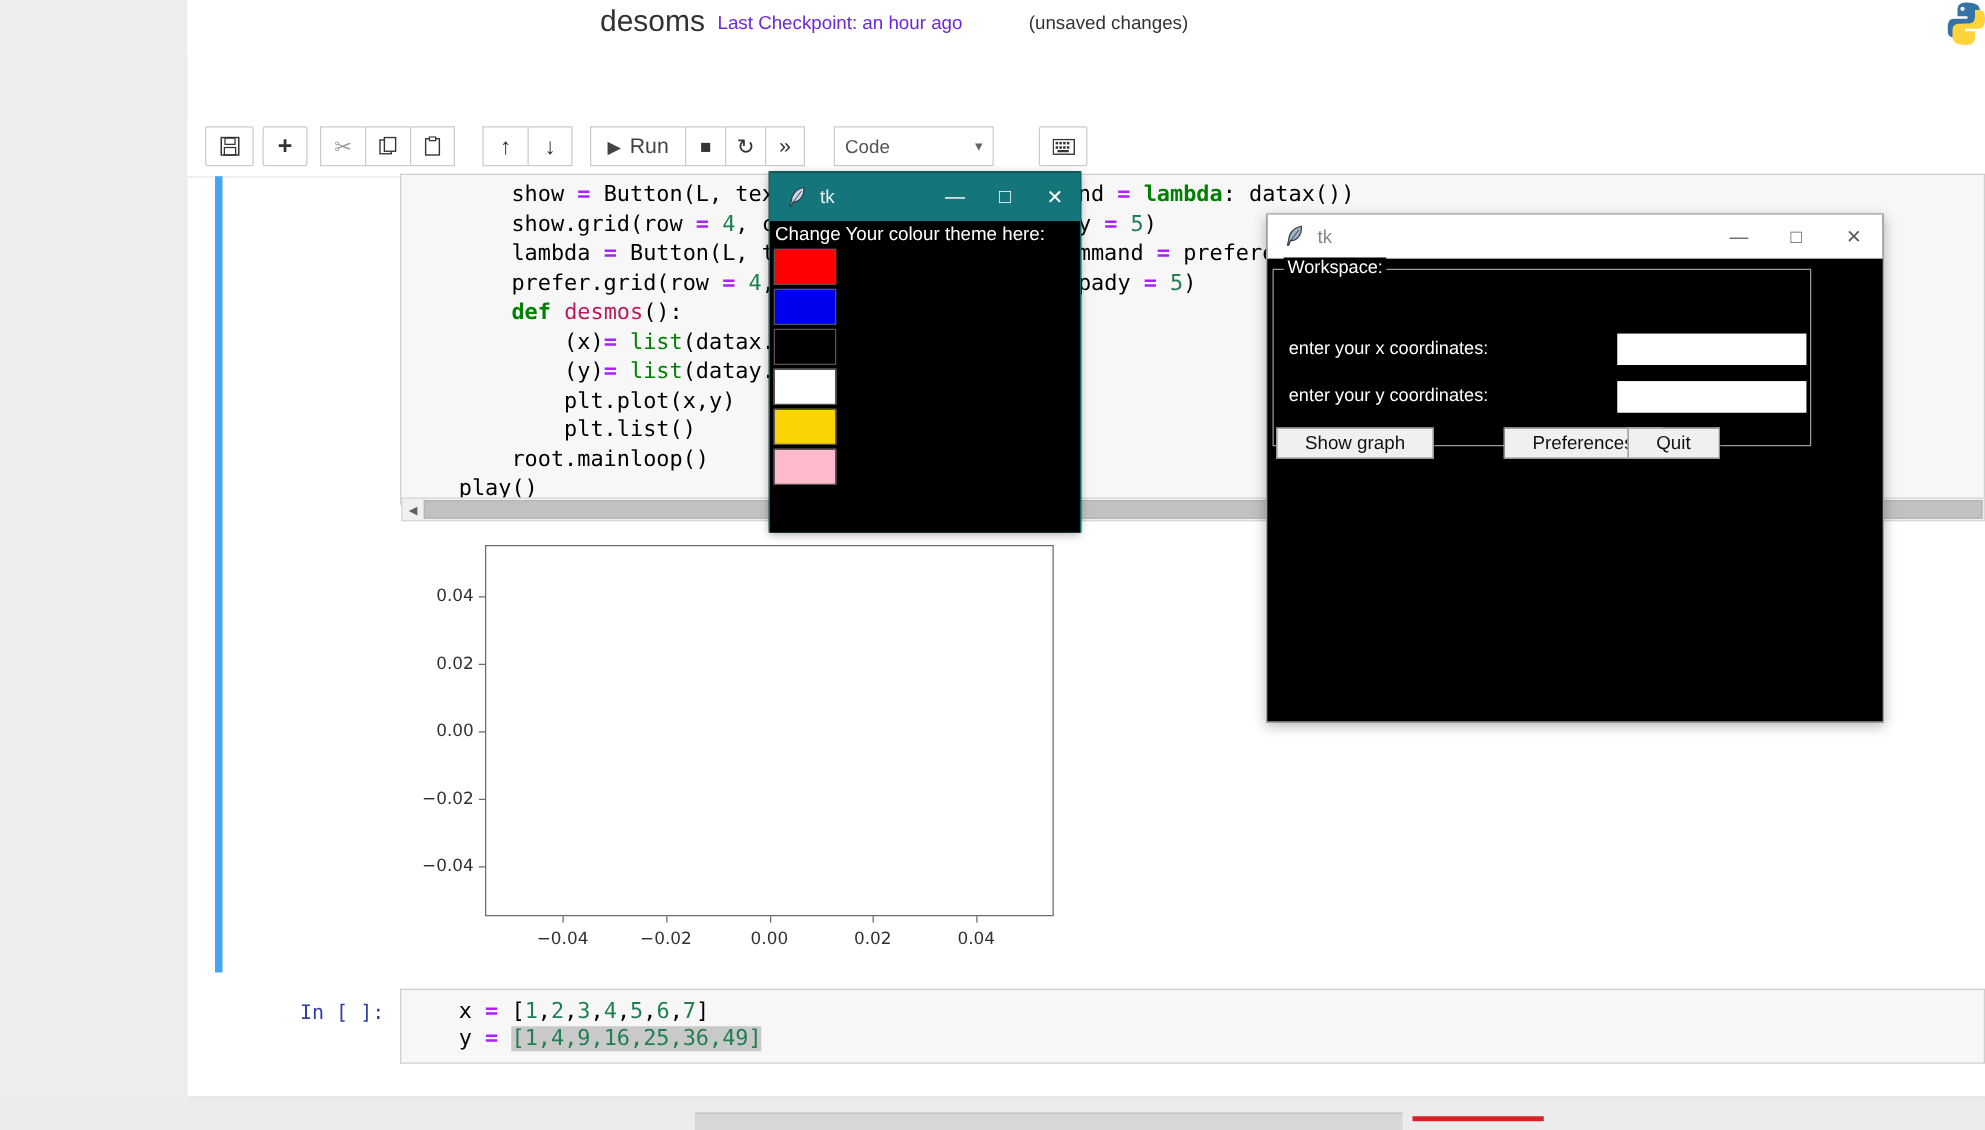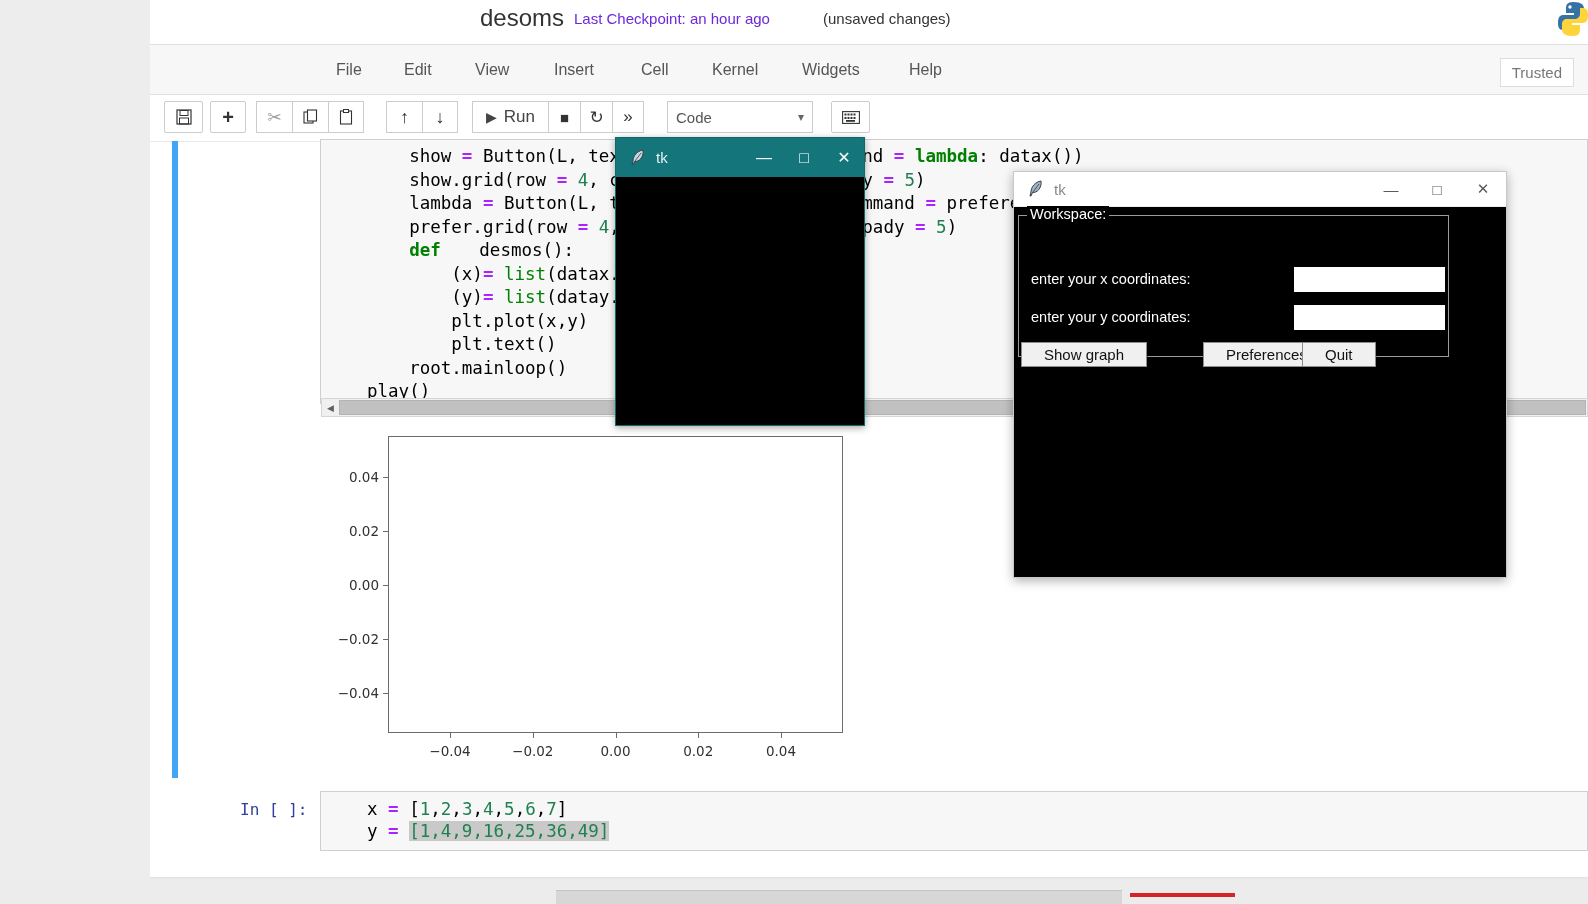--- a/index.html
+++ b/index.html
@@ -76,21 +76,21 @@
     border-bottom: 1px solid #e8e8e8;
   }
   .tb-btn {
     position: absolute; top: 5px; height: 32px;
     background: #ffffff; border: 1px solid #cccccc;
     display: flex; align-items: center; justify-content: center;
     color: #333333; font-size: 16px; cursor: pointer;
   }
   .tb-group { border-radius: 2px; }
   .tb-select {
-    position: absolute; top: 5px; height: 32px; width: 146px;
+    position: absolute; top: 5px; height: 32px; width: 128px;
     background: #ffffff; border: 1px solid #cccccc;
     display: flex; align-items: center; padding: 0 8px;
     font-size: 15px; color: #555555; cursor: pointer;
   }
   .tb-select .chev { margin-left: auto; font-size: 12px; color: #666; }
 
   
   .cell-selbar {
     position: absolute; left: 172px; width: 6px;
     background: #42a5f5;
@@ -121,21 +121,21 @@
     display: flex; align-items: center; justify-content: center;
     font-size: 9px; color: #606060;
   }
   .hscroll-thumb {
     height: 15px; background: #c1c1c1; border: 1px solid #b4b4b4;
     flex: 1; margin-right: 1px;
   }
 
   
   .k  { color: #008000; font-weight: bold; }   
-  .fn { color: #000000; margin-left: 28px; }                      
+  .fn { color: #be185d; }                      
   .op { color: #aa22ff; font-weight: bold; }   
   .nb { color: #008000; }                      
   .num{ color: #208050; }                      
   .plain { color: #000000; }
 
   
   .mpl-fig {
     position: absolute; left: 325px; top: 425px;
     width: 560px; height: 345px;
     background: #ffffff;
@@ -295,31 +295,20 @@
       <svg width="30" height="38" viewBox="0 0 30 38">
         <path d="M15 2 C9 2 8 5 8 9 l0 4 l8 0 l0 2 l-11 0 c-4 0 -5 4 -5 8 c0 4 1 7 5 7 l3 0 l0 -5
                  c0 -4 2 -6 6 -6 l7 0 c3 0 5 -2 5 -5 l0 -5 C26 5 24 2 15 2 z" fill="#3572A5"></path>
         <circle cx="12" cy="7" r="1.7" fill="#ffffff"></circle>
         <path d="M15 36 c6 0 7 -3 7 -7 l0 -4 l-8 0 l0 -2 l11 0 c4 0 5 -4 5 -8 c0 -4 -1 -7 -5 -7
                  l-3 0 l0 5 c0 4 -2 6 -6 6 l-7 0 c-3 0 -5 2 -5 5 l0 5 C4 33 6 36 15 36 z" fill="#ffd43b"></path>
       </svg>
     </div>
   </div>
 
-  <div class="jp-menubar">
-    <div class="menu-item" style="left:180px">File</div>
-    <div class="menu-item" style="left:248px">Edit</div>
-    <div class="menu-item" style="left:319px">View</div>
-    <div class="menu-item" style="left:398px">Insert</div>
-    <div class="menu-item" style="left:485px">Cell</div>
-    <div class="menu-item" style="left:556px">Kernel</div>
-    <div class="menu-item" style="left:646px">Widgets</div>
-    <div class="menu-item" style="left:753px">Help</div>
-    <div class="trusted-badge">Trusted</div>
-  </div>
 
   <div class="jp-toolbar">
     <div class="tb-btn tb-group" style="left:14px;width:39px">
       <svg width="16" height="16" viewBox="0 0 16 16">
         <rect x="1" y="1" width="14" height="14" fill="none" stroke="#333" stroke-width="1.2"></rect>
         <rect x="4" y="1.5" width="8" height="5" fill="none" stroke="#333" stroke-width="1"></rect>
         <rect x="3.5" y="9" width="9" height="6" fill="none" stroke="#333" stroke-width="1"></rect>
       </svg>
     </div>
     <div class="tb-btn tb-group" style="left:60px;width:36px;font-size:20px;font-weight:bold">
@@ -383,21 +372,21 @@
 
   <div class="code-cell-1">
     <pre class="code-pre" id="code1"><span class="plain">    show </span><span class="op">=</span><span class="plain"> Button(L, text </span><span class="op">=</span><span class="plain"> "Show graph", command </span><span class="op">=</span><span class="plain"> </span><span class="k">lambda</span><span class="plain">: datax())</span>
 <span class="plain">    show.grid(row </span><span class="op">=</span><span class="plain"> </span><span class="num">4</span><span class="plain">, column </span><span class="op">=</span><span class="plain"> </span><span class="num">0</span><span class="plain">, padx </span><span class="op">=</span><span class="num">2</span><span class="plain">, pady </span><span class="op">=</span><span class="plain"> </span><span class="num">5</span><span class="plain">)</span>
 <span class="plain">    lambda </span><span class="op">=</span><span class="plain"> Button(L, text </span><span class="op">=</span><span class="plain"> "Preferences", command </span><span class="op">=</span><span class="plain"> preferences)</span>
 <span class="plain">    prefer.grid(row </span><span class="op">=</span><span class="plain"> </span><span class="num">4</span><span class="plain">, column </span><span class="op">=</span><span class="plain"> </span><span class="num">1</span><span class="plain">, padx </span><span class="op">=</span><span class="plain"> </span><span class="num">2</span><span class="plain">, pady </span><span class="op">=</span><span class="plain"> </span><span class="num">5</span><span class="plain">)</span>
 <span class="plain">    </span><span class="k">def</span><span class="plain"> </span><span class="fn">desmos</span><span class="plain">():</span>
 <span class="plain">        (x)</span><span class="op">=</span><span class="plain"> </span><span class="nb">list</span><span class="plain">(datax.get())</span>
 <span class="plain">        (y)</span><span class="op">=</span><span class="plain"> </span><span class="nb">list</span><span class="plain">(datay.get())</span>
 <span class="plain">        plt.plot(x,y)</span>
-<span class="plain">        plt.text()</span>
+<span class="plain">        plt.list()</span>
 <span class="plain">    root.mainloop()</span>
 <span class="plain">play()</span></pre>
   </div>
 
   <div class="hscroll">
     <div class="hscroll-arrow">◀</div>
     <div class="hscroll-thumb"></div>
   </div>
 
   <div class="mpl-fig">
@@ -438,20 +427,29 @@
         <path d="M13 1 C7 2 3 7 3 12 l-1 4 l1 0 l1.5 -3.5 C9 13 14 8 13 1 z" fill="#c9d6e0" stroke="#33414d" stroke-width="1"></path>
         <path d="M11 4 L5 12" stroke="#33414d" stroke-width="0.8"></path>
       </svg>
       <span class="tk-name">tk</span>
       <div class="tk-winbtns">
         <div class="tk-winbtn">—</div>
         <div class="tk-winbtn">□</div>
         <div class="tk-winbtn">✕</div>
       </div>
     </div>
+    <div class="tk1-body">
+      <div class="tk1-label">Change Your colour theme here:</div>
+      <div class="swatch" style="top:22px;background:#fe0000"></div>
+      <div class="swatch" style="top:54px;background:#0000ee"></div>
+      <div class="swatch" style="top:86px;background:#000000"></div>
+      <div class="swatch" style="top:118px;background:#ffffff"></div>
+      <div class="swatch" style="top:150px;background:#fcd303"></div>
+      <div class="swatch" style="top:182px;background:#ffbbcb"></div>
+    </div>
   </div>
 
   <div class="tk2">
     <div class="tk2-title">
       <svg class="tk-feather" viewBox="0 0 16 18">
         <path d="M13 1 C7 2 3 7 3 12 l-1 4 l1 0 l1.5 -3.5 C9 13 14 8 13 1 z" fill="#9fb2c4" stroke="#33414d" stroke-width="1"></path>
         <path d="M11 4 L5 12" stroke="#33414d" stroke-width="0.8"></path>
       </svg>
       <span class="tk-name">tk</span>
       <div style="margin-left:auto;display:flex">

